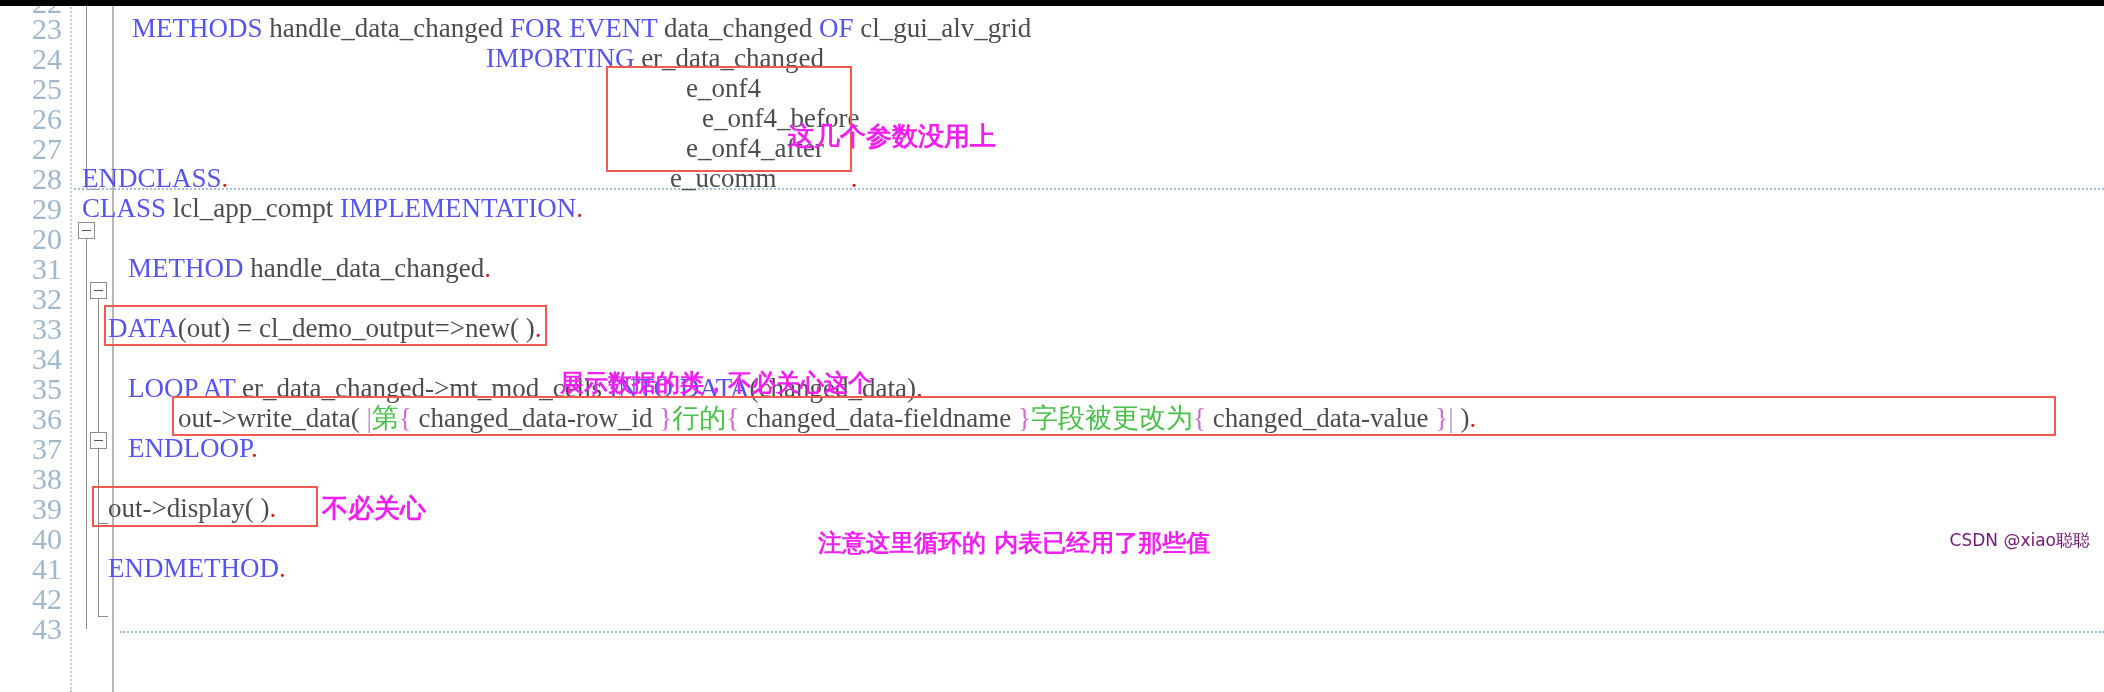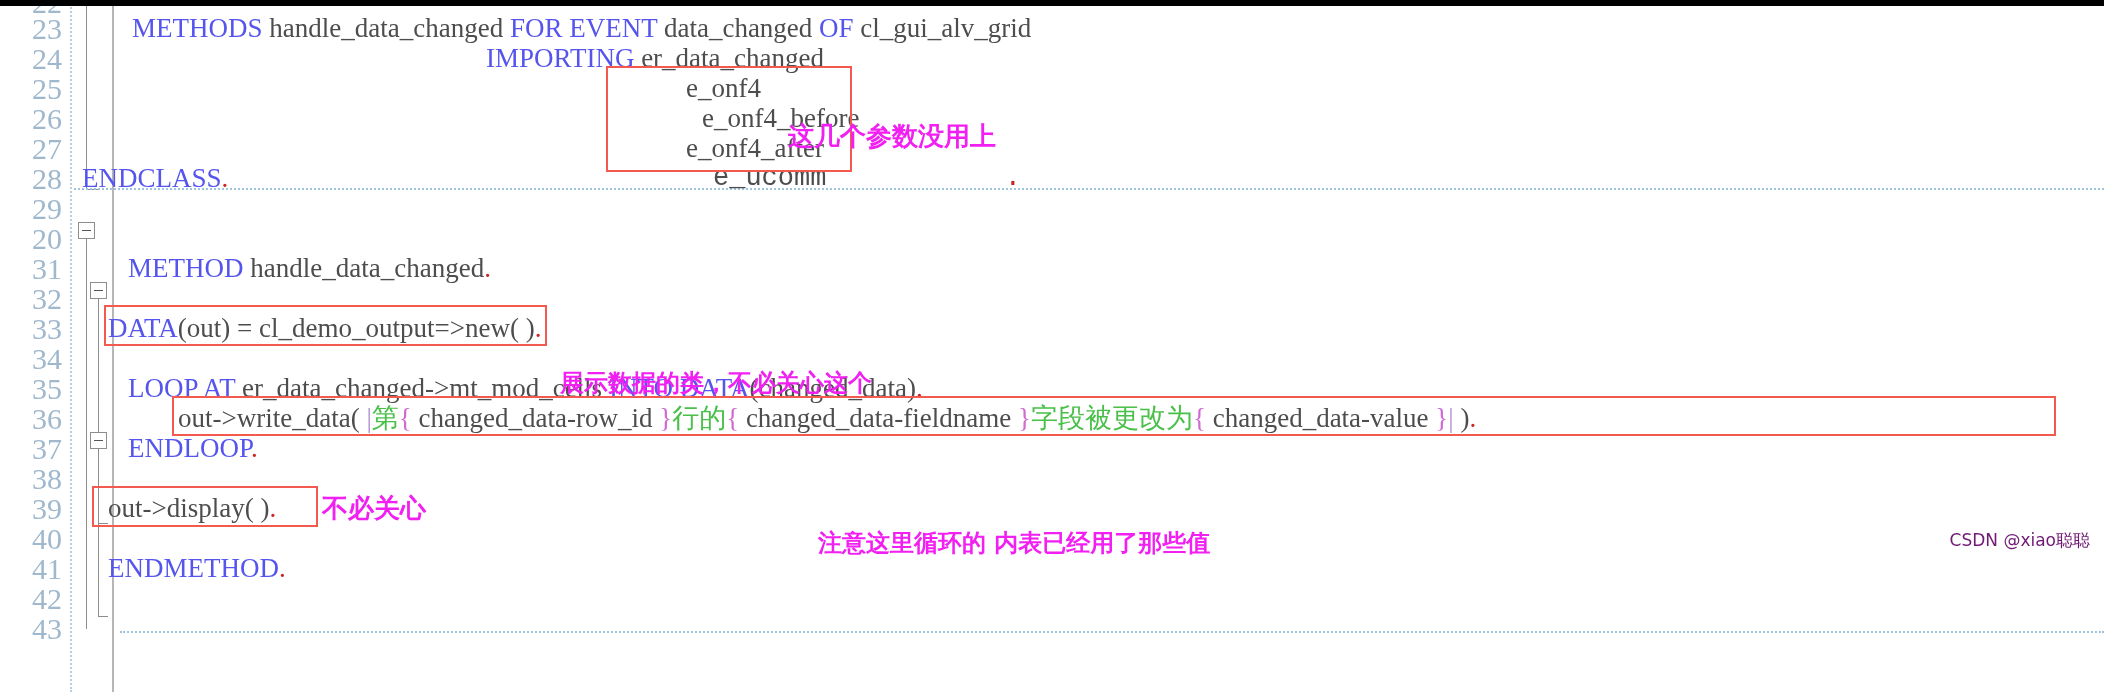--- a/index.html
+++ b/index.html
@@ -145,24 +145,25 @@
 
   <div id="codearea">
 
     <div class="cline" style="left:58px;top:13px;"><span class="kw">METHODS</span><span class="id"> handle_data_changed </span><span class="kw">FOR EVENT</span><span class="id"> data_changed </span><span class="kw">OF</span><span class="id"> cl_gui_alv_grid</span></div>
 
     <div class="cline" style="left:412px;top:43px;"><span class="kw">IMPORTING</span><span class="id"> er_data_changed</span></div>
 
     <div class="cline" style="left:612px;top:73px;"><span class="id">e_onf4</span></div>
     <div class="cline" style="left:612px;top:103px;margin-left:16px;"><span class="id">e_onf4_before</span></div>
     <div class="cline" style="left:612px;top:133px;"><span class="id">e_onf4_after</span></div>
-    <div class="cline" style="left:639px;top:163px;font-family:Liberation Mono, monospace;"><span class="id">e_ucomm</span><span style="color:transparent;">&nbsp;&nbsp;&nbsp;&nbsp;&nbsp;&nbsp;&nbsp;&nbsp;&nbsp;&nbsp;&nbsp;</span><span class="dot">.</span></div>
+    <div class="cline" style="left:596px;top:163px;"><span class="id">e_ucomm</span><span style="color:transparent;">&nbsp;&nbsp;&nbsp;&nbsp;&nbsp;&nbsp;&nbsp;&nbsp;&nbsp;&nbsp;&nbsp;</span><span class="dot">.</span></div>
 
     <div class="cline" style="left:8px;top:163px;"><span class="kw">ENDCLASS</span><span class="dot">.</span></div>
 
+    <div class="cline" style="left:8px;top:193px;"><span class="kw">CLASS</span><span class="id"> lcl_app_compt </span><span class="kw">IMPLEMENTATION</span><span class="dot">.</span></div>
 
     <div class="cline" style="left:54px;top:253px;"><span class="kw">METHOD</span><span class="id"> handle_data_changed</span><span class="dot">.</span></div>
 
     <div class="cline" style="left:34px;top:313px;"><span class="kw">DATA</span><span class="id">(out) = cl_demo_output=&gt;new( )</span><span class="dot">.</span></div>
 
     <div class="cline" style="left:54px;top:373px;"><span class="kw">LOOP AT</span><span class="id"> er_data_changed-&gt;mt_mod_cells </span><span class="kw">INTO</span><span> </span><span class="kw">DATA</span><span class="id">(changed_data)</span><span class="dot">.</span></div>
 
     <div class="cline" style="left:104px;top:403px;"><span class="id">out-&gt;write_data( </span><span class="pipe">|</span><span class="str">第</span><span class="brace">{</span><span class="id"> changed_data-row_id </span><span class="brace">}</span><span class="str">行的</span><span class="brace">{</span><span class="id"> changed_data-fieldname </span><span class="brace">}</span><span class="str">字段被更改为</span><span class="brace">{</span><span class="id"> changed_data-value </span><span class="brace">}</span><span class="pipe">|</span><span class="id"> )</span><span class="dot">.</span></div>
 
     <div class="cline" style="left:54px;top:433px;"><span class="kw">ENDLOOP</span><span class="dot">.</span></div>

